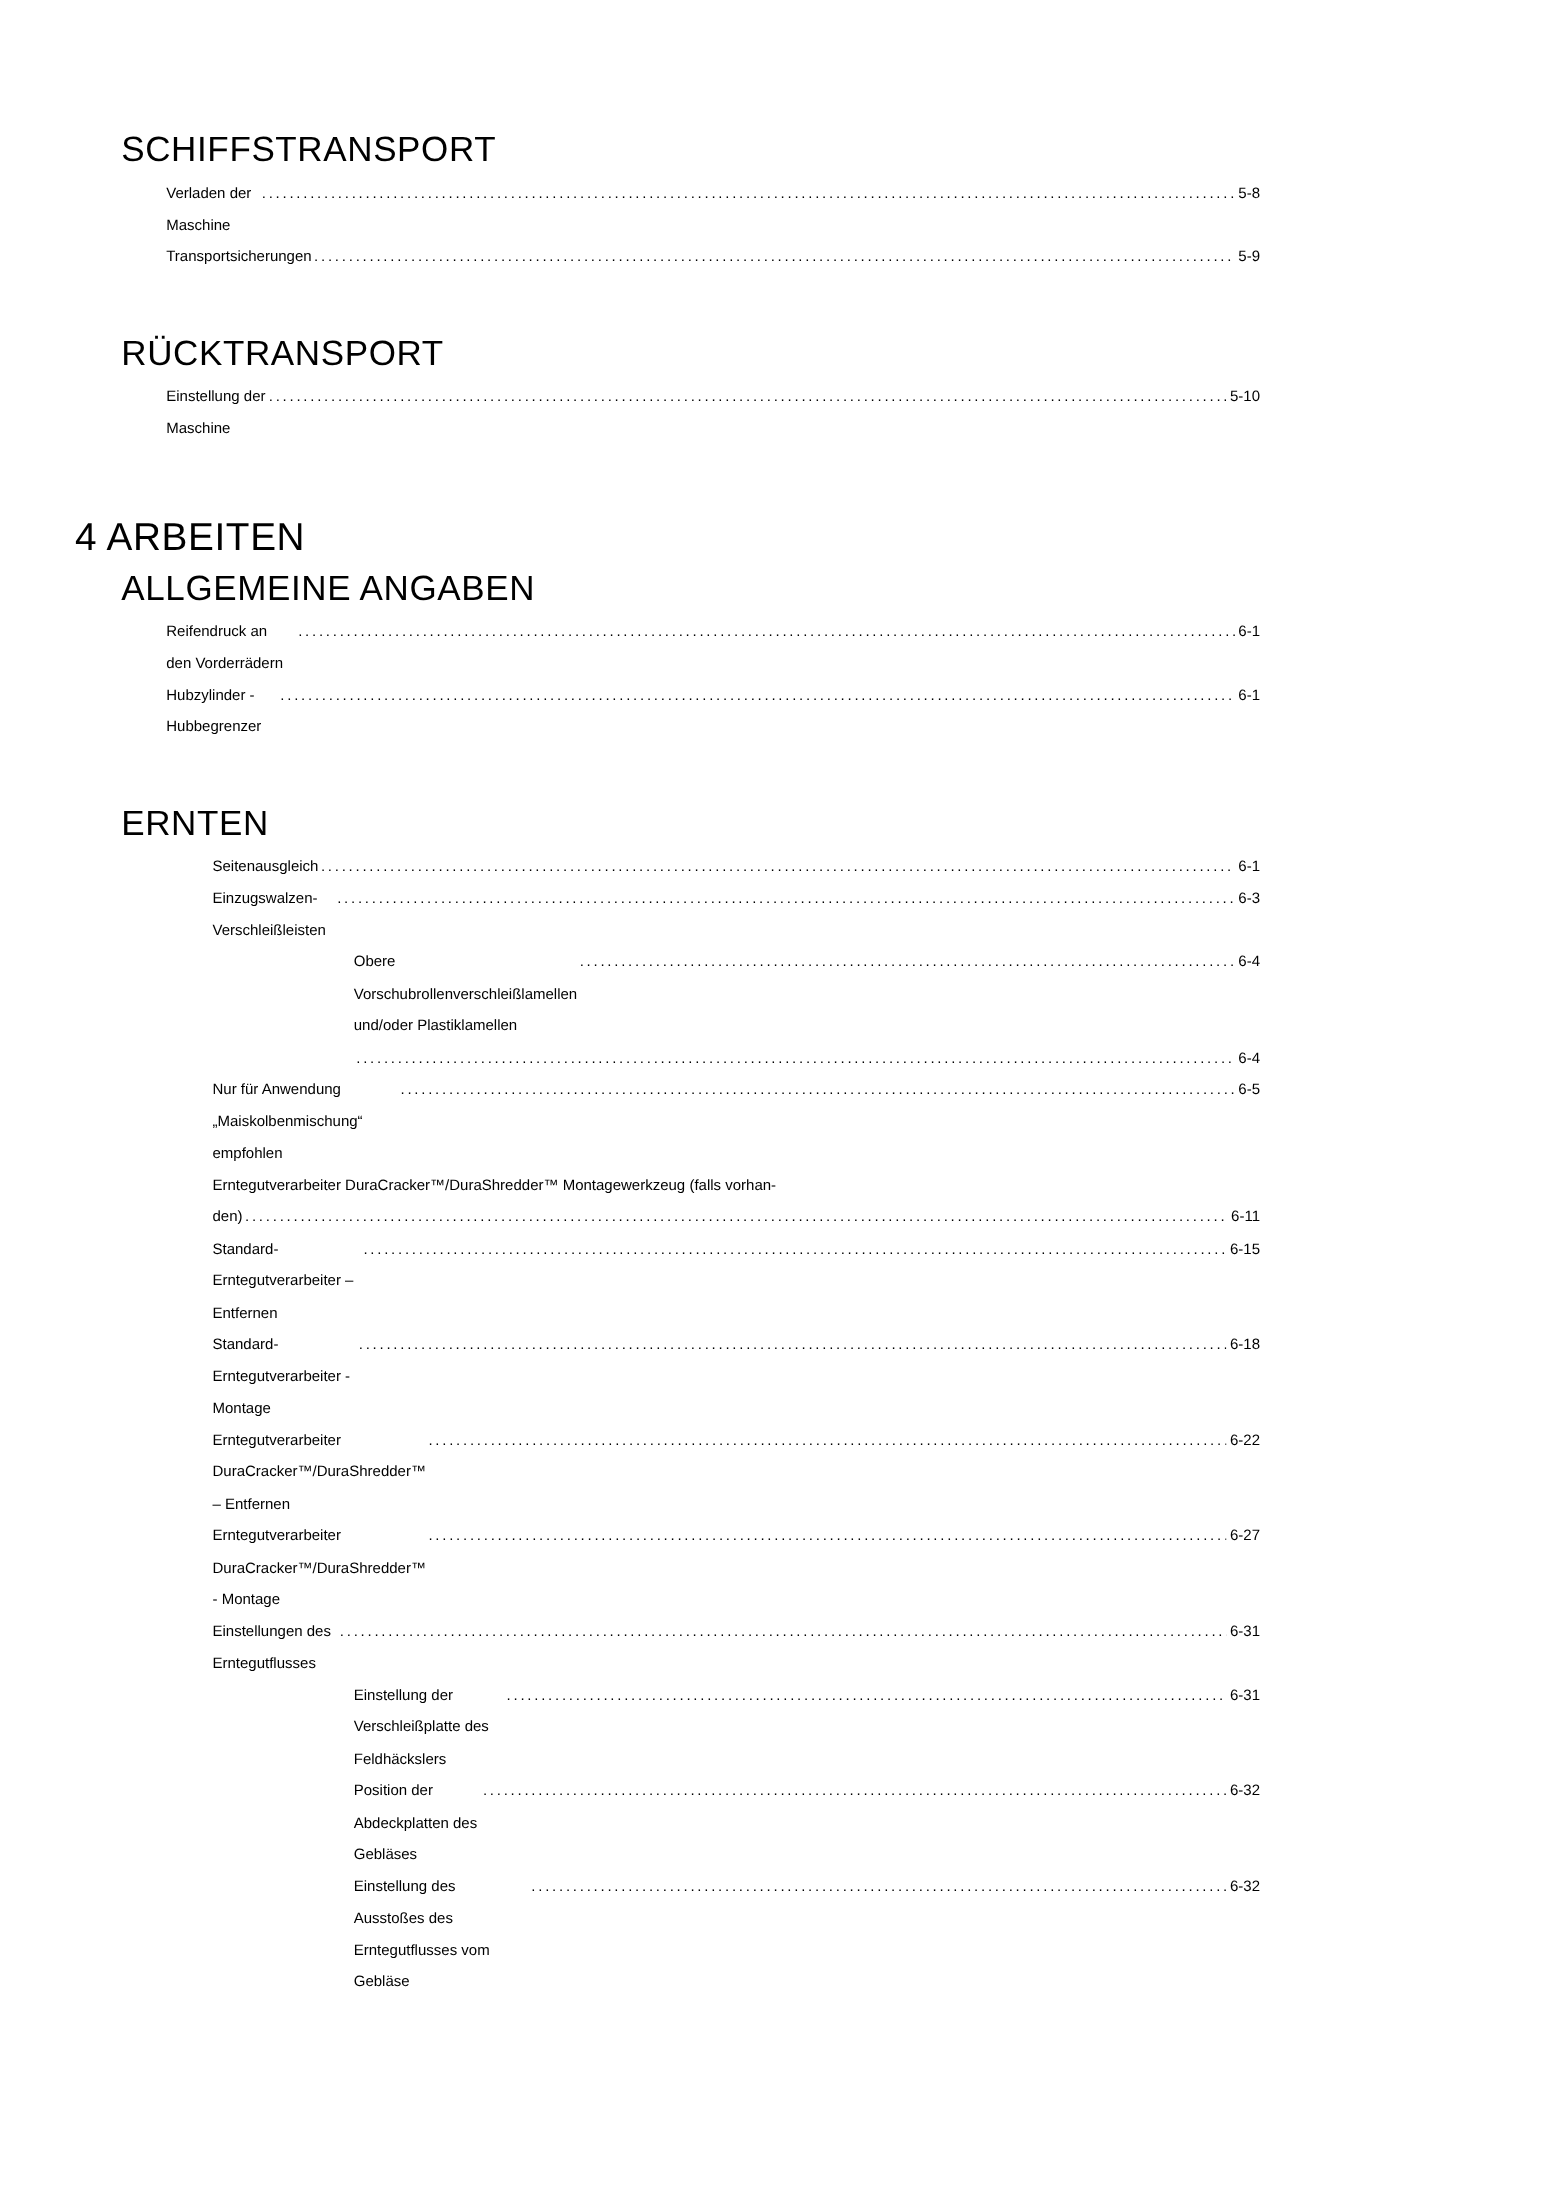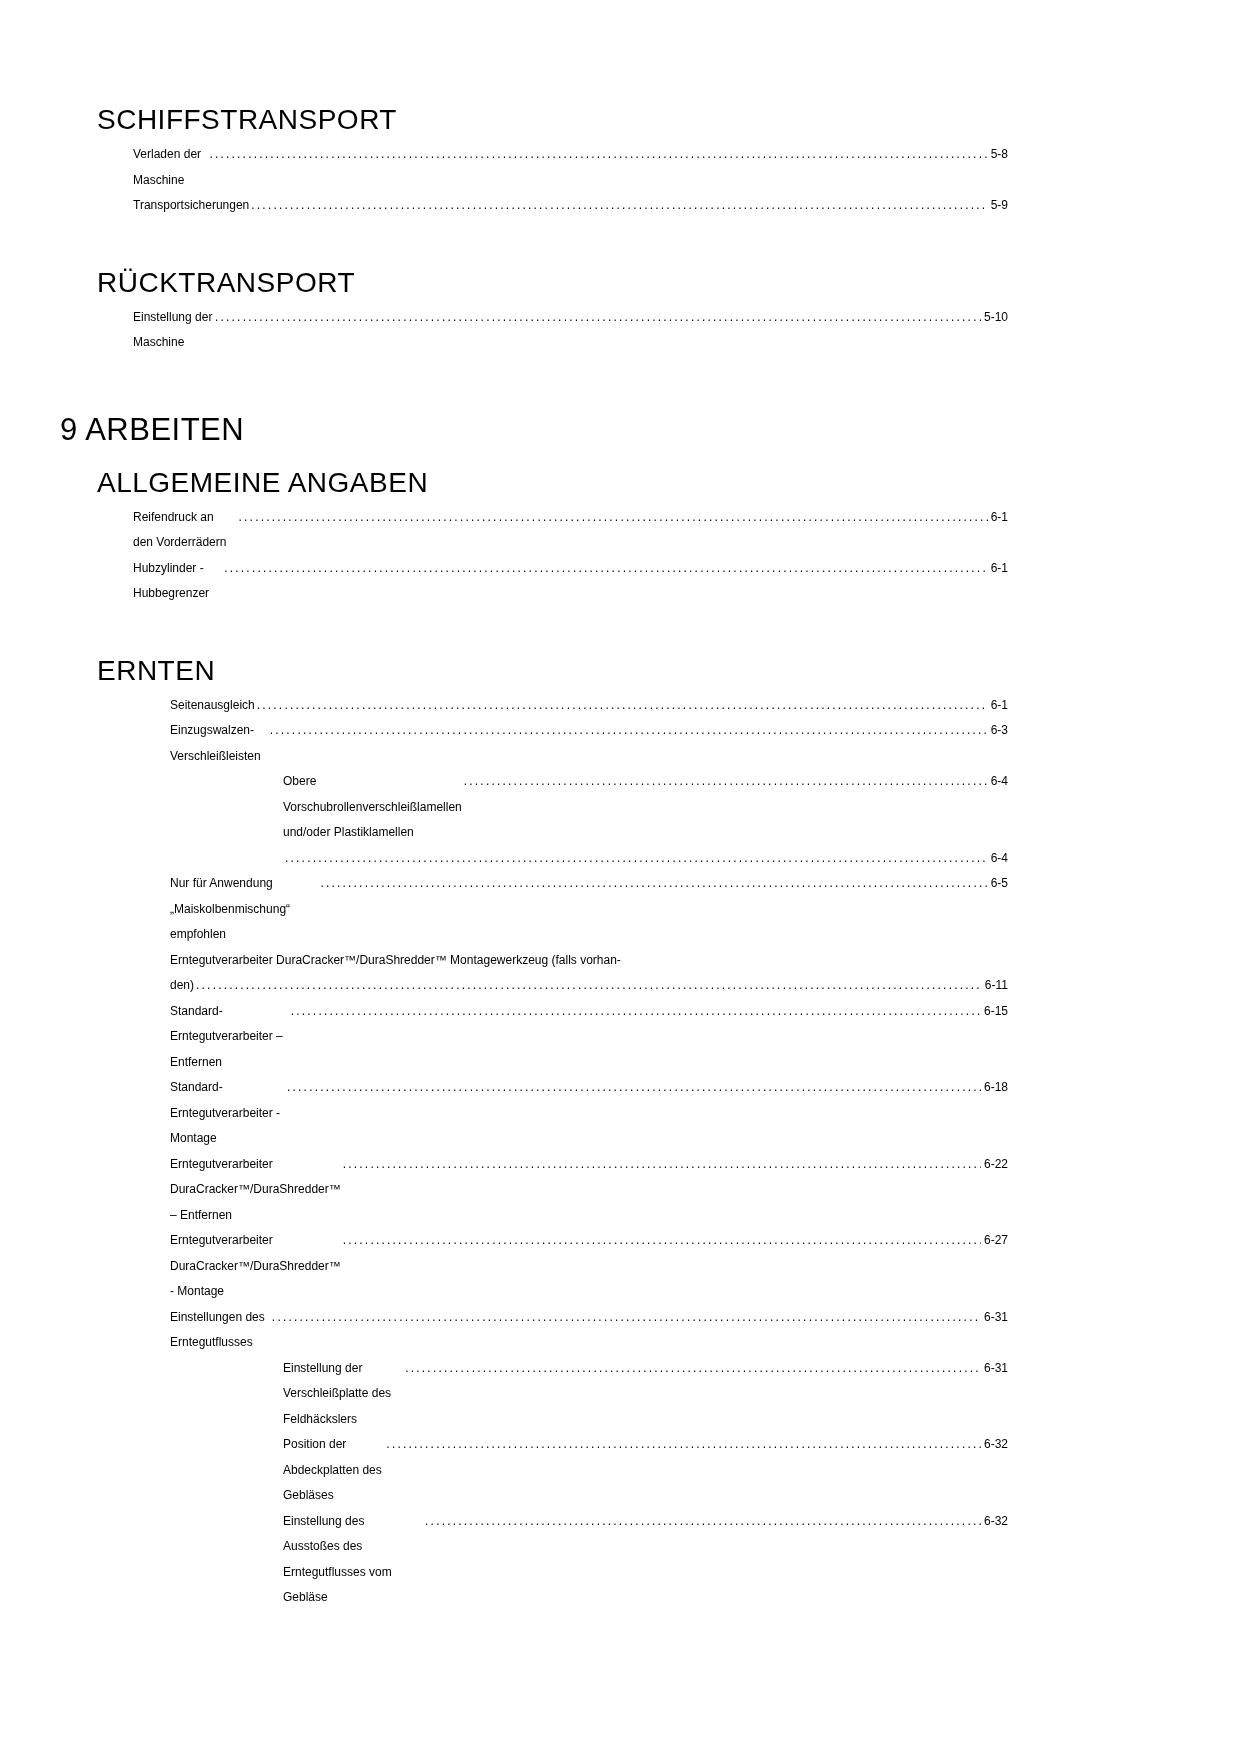--- a/index.html
+++ b/index.html
@@ -27,21 +27,21 @@
     letter-spacing: 0.5px;
   }
   .section {
     font-size: 28px;
     line-height: 32px;
     margin: 48px 0 6px 37px;
     font-weight: 400;
     letter-spacing: 0.5px;
   }
   #toc > .section:first-child { margin-top: 0; }
-  .chapter + .section { margin-top: 20px; }
+  .chapter + .section { margin-top: 8px; }
   
   .entry {
     font-size: 12px;
     line-height: 25.5px;
   }
   .entry.lvl1 { margin-left: 73px; }
   .entry.lvl2 { margin-left: 110px; }
   .entry.lvl3 { margin-left: 223px; }
   .row { display: flex; align-items: baseline; }
   .title { white-space: pre-wrap; }
@@ -79,21 +79,21 @@
         </div>
       </div>
       <div class="section">RÜCKTRANSPORT</div>
       <div class="entry lvl1">
         <div class="row">
           <span class="title">Einstellung der Maschine</span>
           <span class="dots"></span>
           <span class="pagenum">5-10</span>
         </div>
       </div>
-      <div class="chapter">9 ARBEITEN</div>
+      <div class="chapter">4 ARBEITEN</div>
       <div class="section">ALLGEMEINE ANGABEN</div>
       <div class="entry lvl1">
         <div class="row">
           <span class="title">Reifendruck an den Vorderrädern</span>
           <span class="dots"></span>
           <span class="pagenum">6-1</span>
         </div>
       </div>
       <div class="entry lvl1">
         <div class="row">

